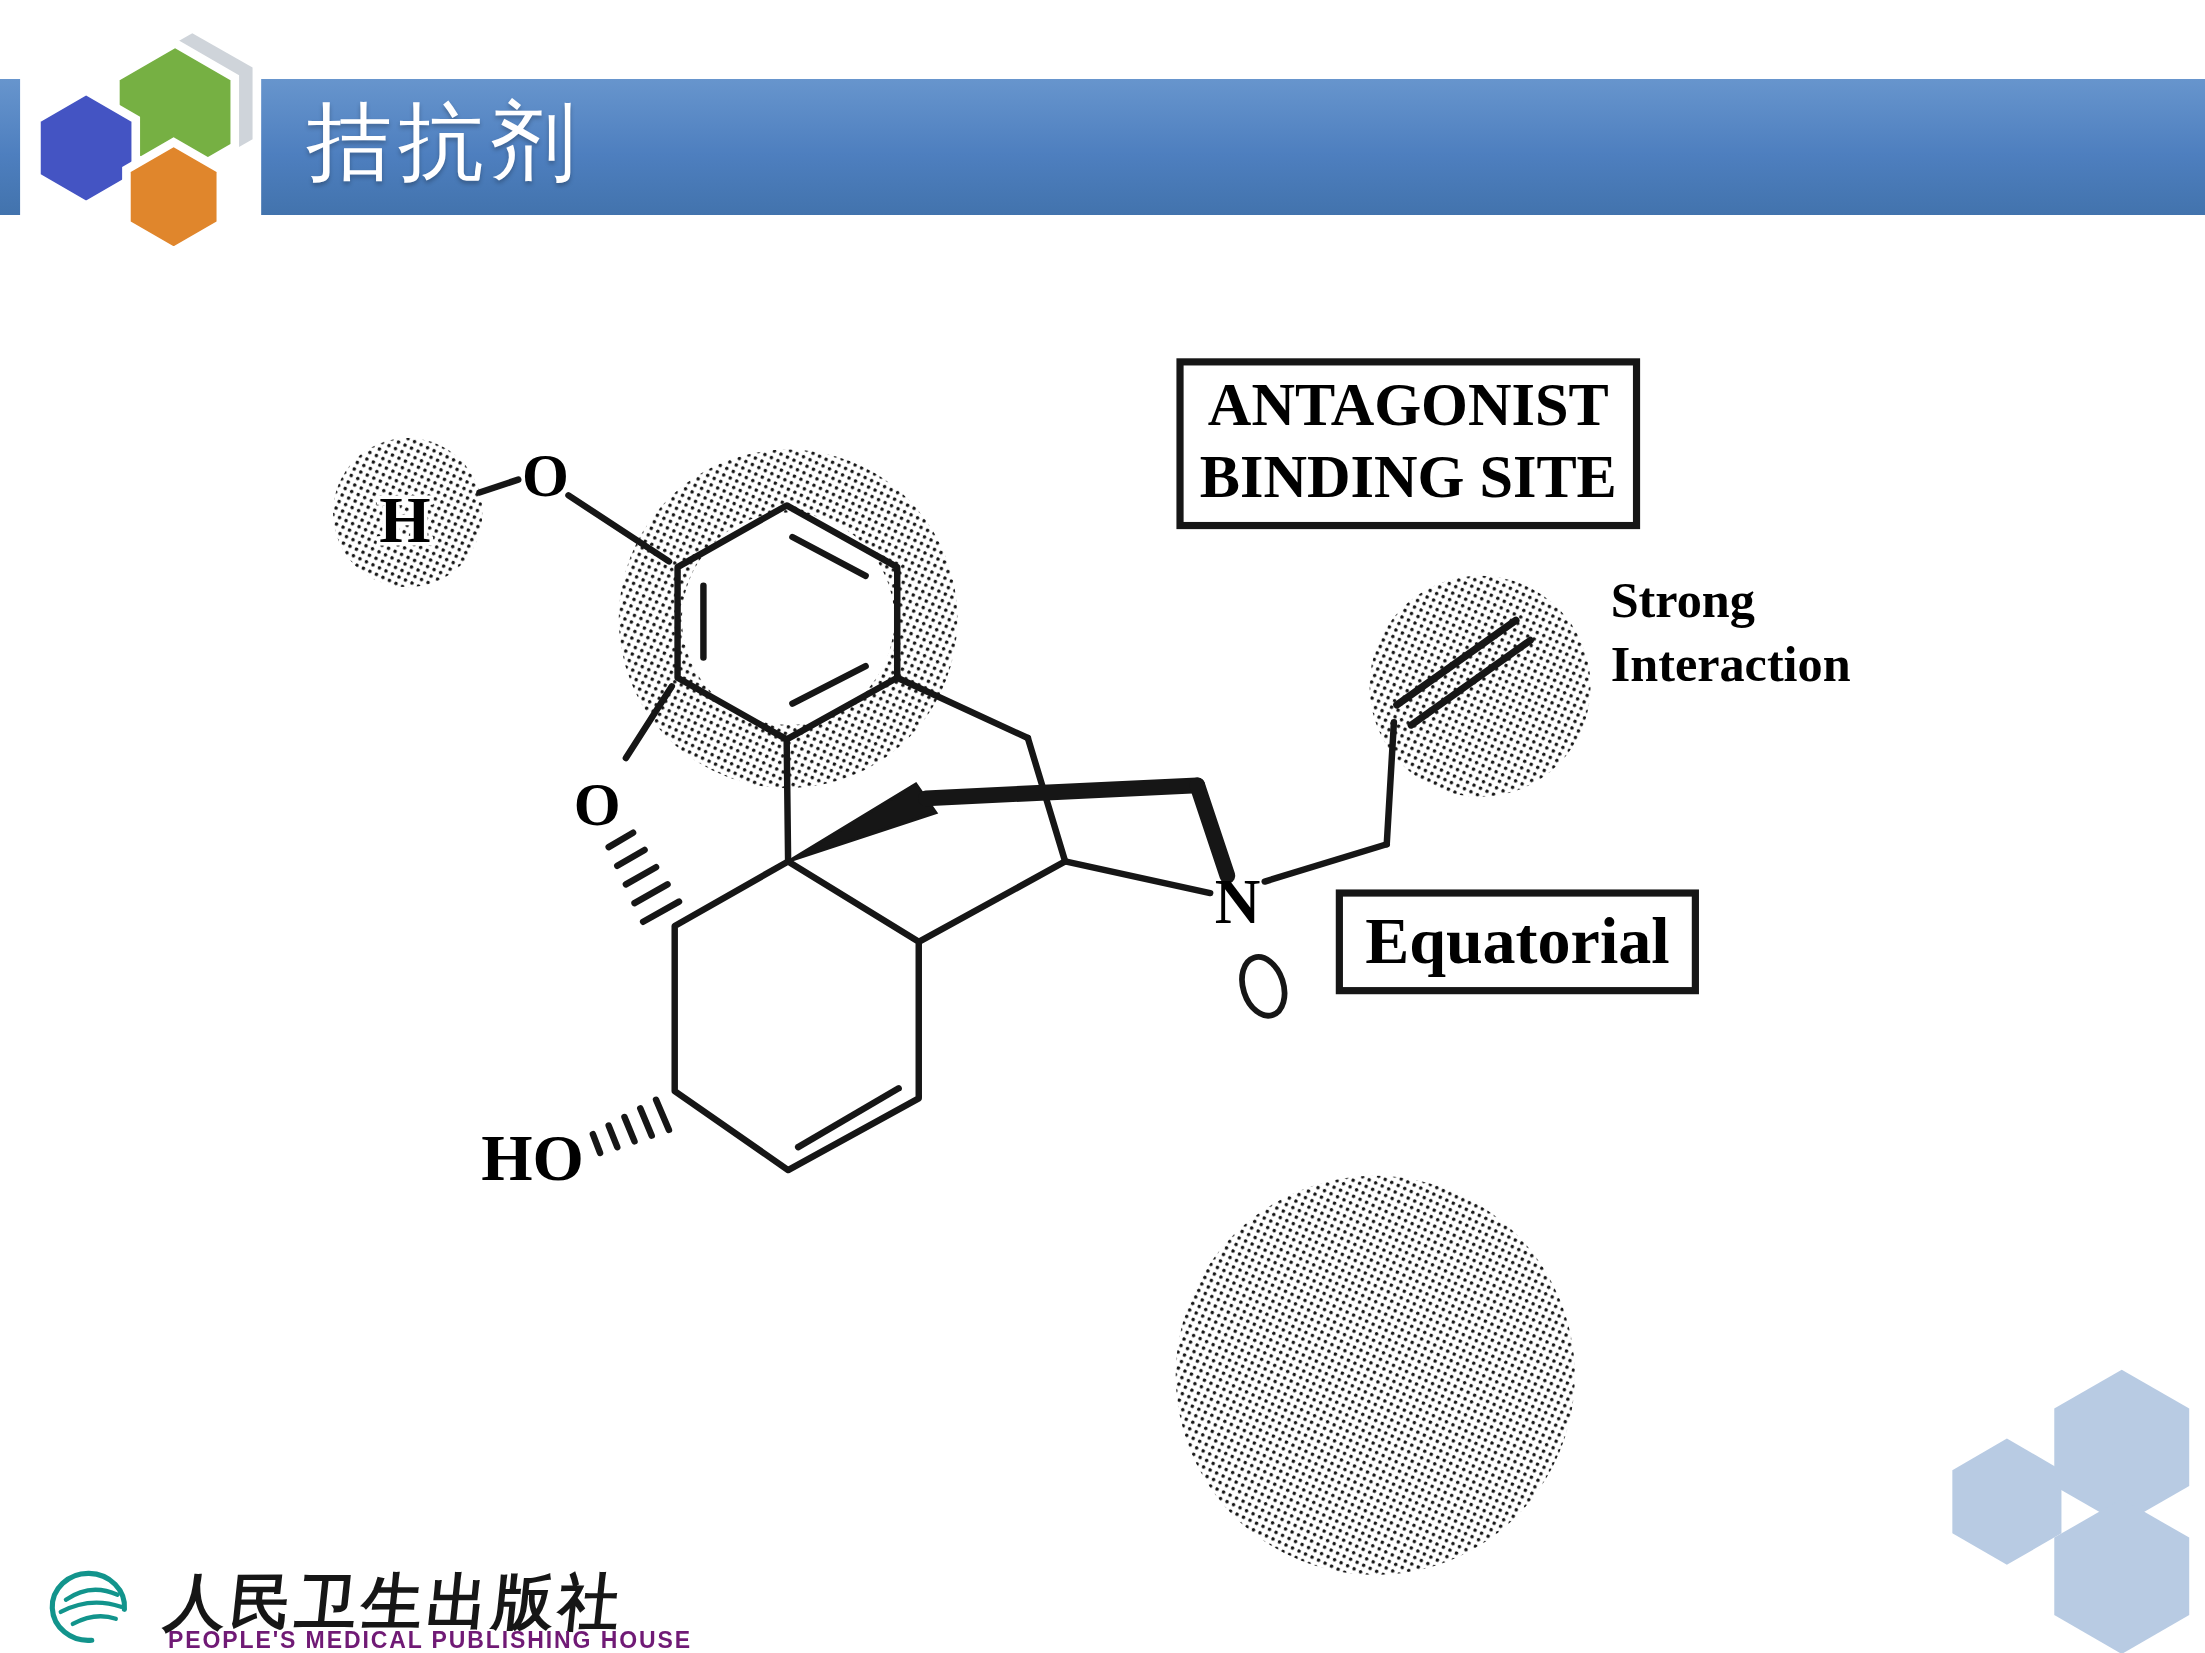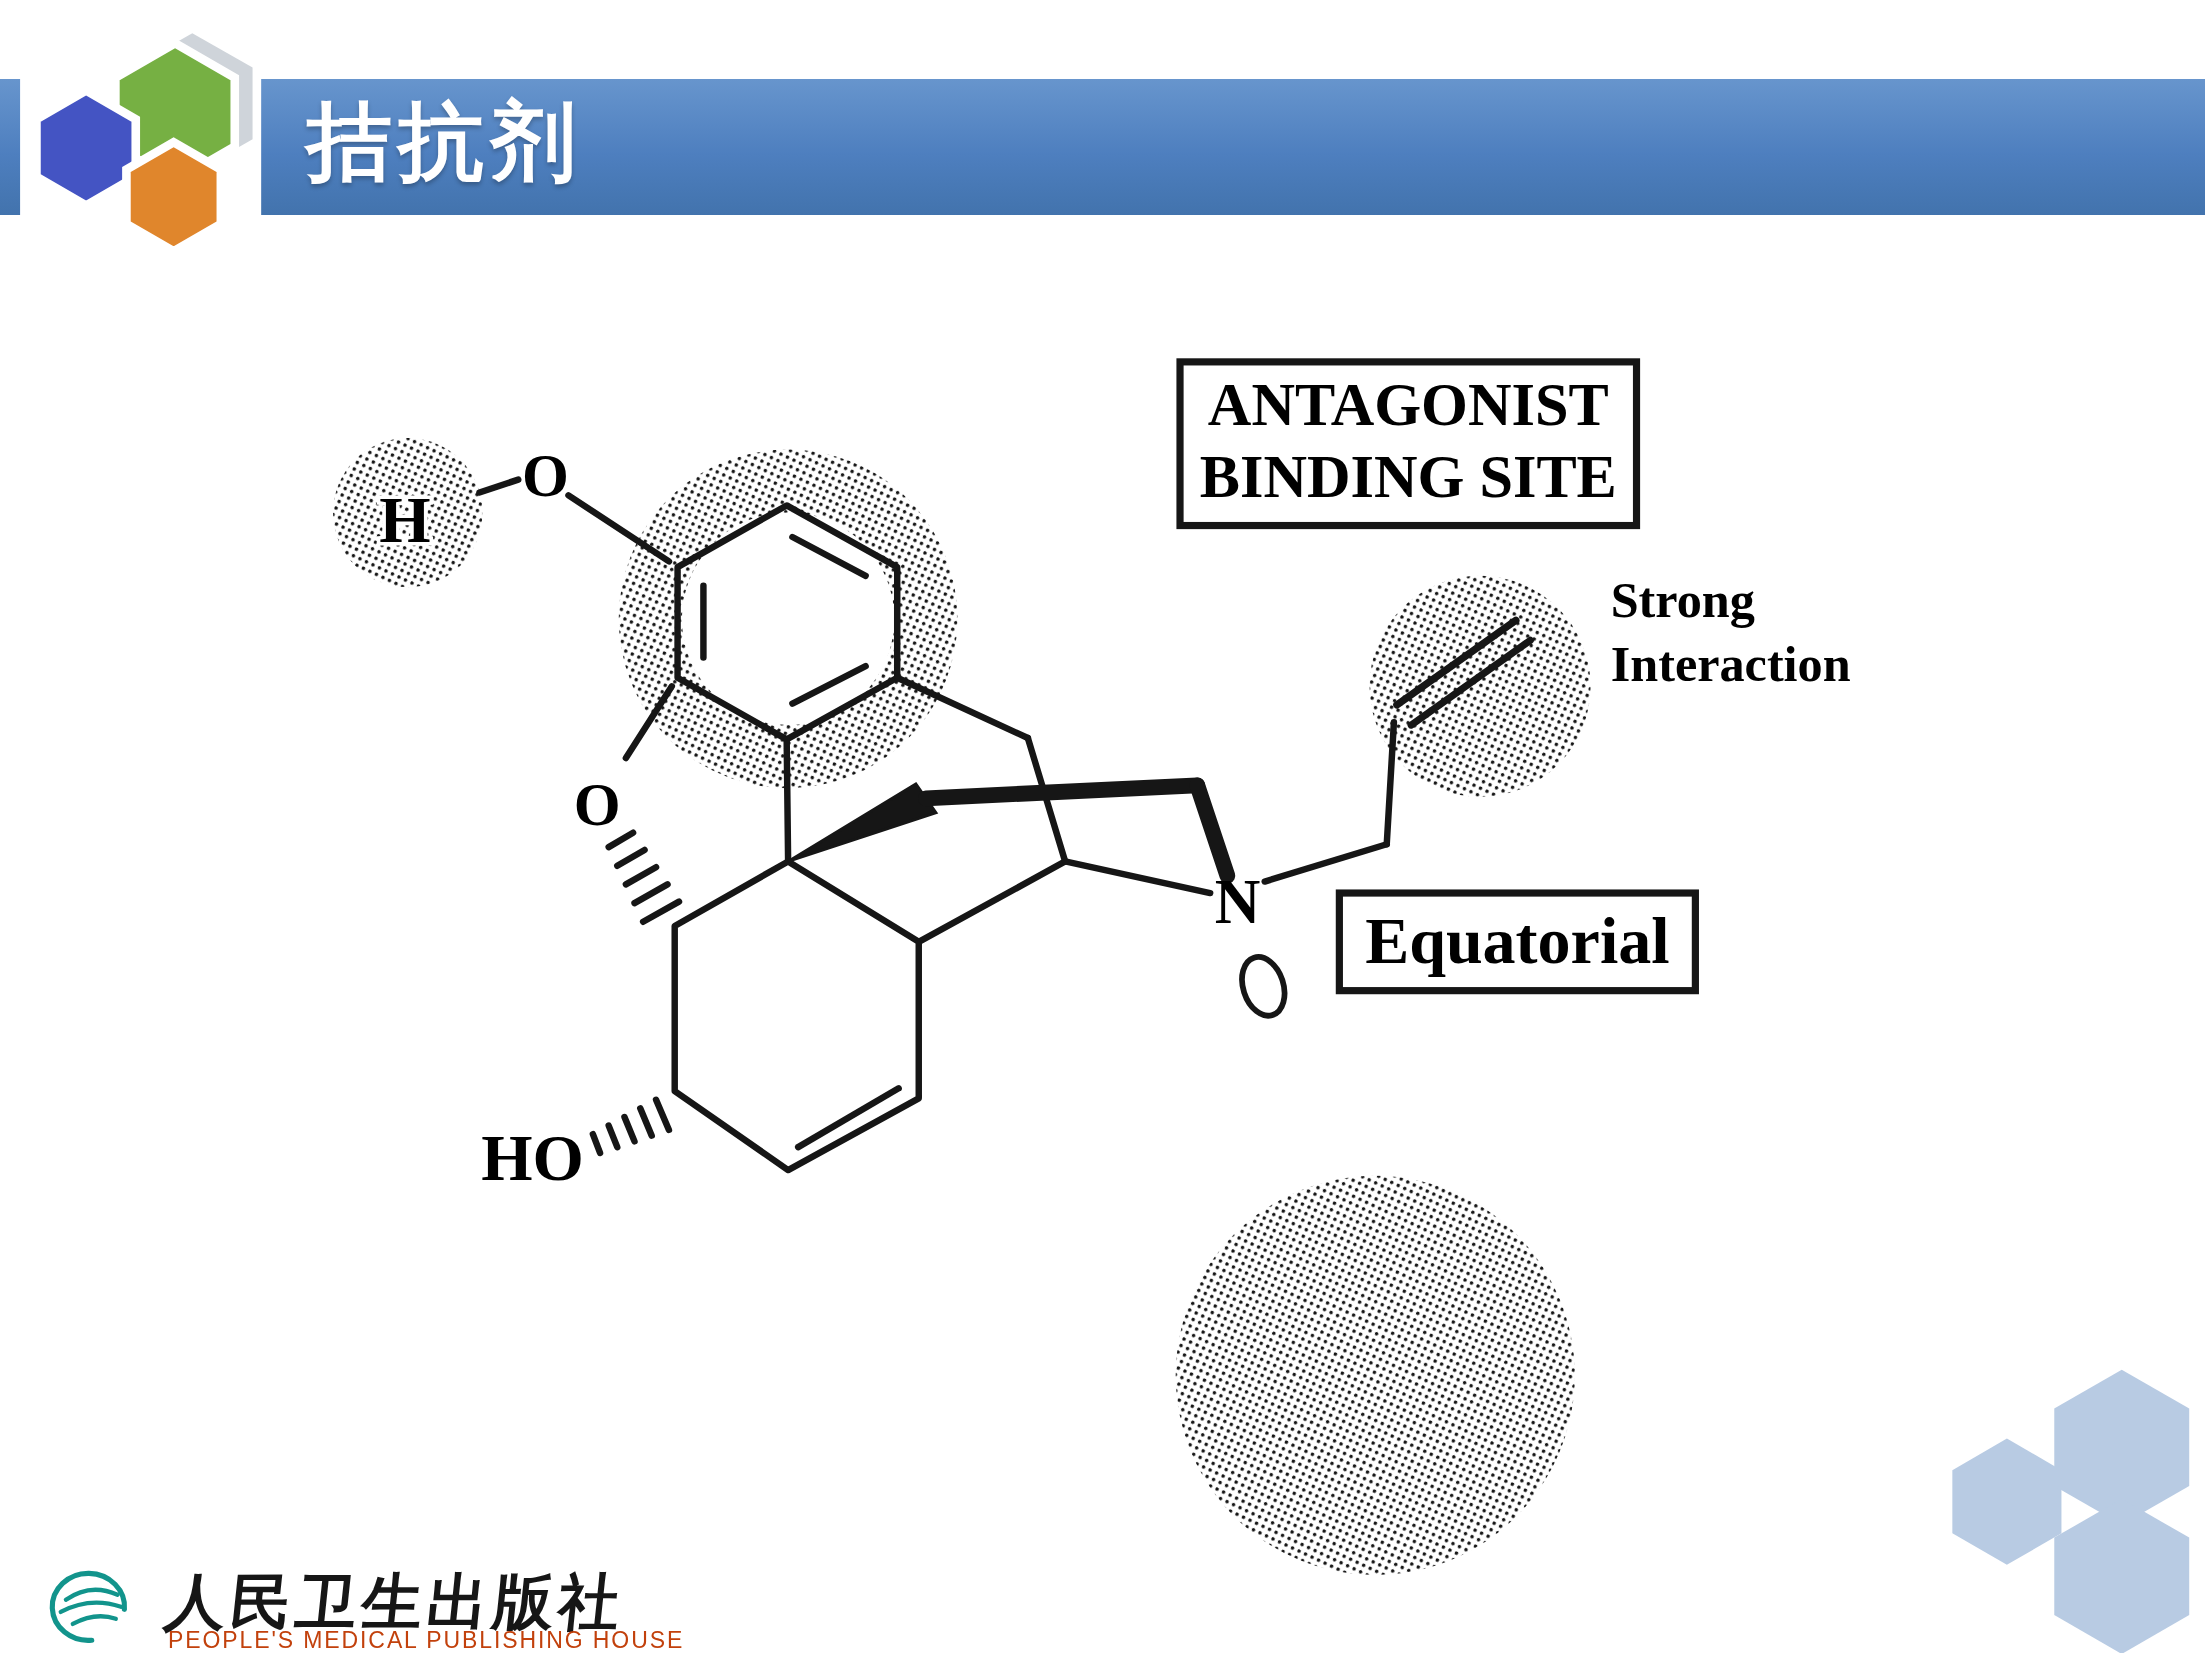--- a/index.html
+++ b/index.html
@@ -6,33 +6,33 @@
   body{
     width:2205px;height:1654px;position:relative;overflow:hidden;background:#ffffff;
     font-family:"Liberation Sans","DejaVu Sans",sans-serif;
   }
   .header{
     position:absolute;left:0;top:79px;width:2205px;height:136px;
     background:linear-gradient(180deg,#6795cd 0%,#4e7fbf 55%,#4273ad 100%);
   }
   .title{
     position:absolute;left:306px;top:50%;transform:translateY(-54%);margin:0;
-    font-size:86px;font-weight:700;color:#ffffff;letter-spacing:6.1px;
+    font-size:86px;font-weight:400;color:#ffffff;letter-spacing:6.1px;
     text-shadow:0 3.1px 4.6px rgba(0,0,0,.25);
   }
   .hexlogo{position:absolute;left:0;top:23px;}
   .figure{position:absolute;left:0;top:0;}
   .serif{font-family:"Liberation Serif","DejaVu Serif",serif;}
   .footer-cn{
     position:absolute;left:165px;top:1562px;font-size:61px;font-weight:bold;color:#161616;
     letter-spacing:4.6px;transform:skewX(-6deg);white-space:nowrap;
   }
   .footer-en{
-    position:absolute;left:168px;top:1629px;font-size:23px;line-height:1;font-weight:400;
-    color:#c2410c;letter-spacing:1.9px;white-space:nowrap;
+    position:absolute;left:168px;top:1629px;font-size:23px;line-height:1;font-weight:700;
+    color:#701a75;letter-spacing:1.9px;white-space:nowrap;
   }
   .footer-logo{position:absolute;left:47px;top:1562px;}
 </style>
 </head>
 <body>
 
 <svg class="figure" width="2205" height="1654" viewBox="0 0 1536 1152" xmlns="http://www.w3.org/2000/svg">
   <defs>
     <pattern id="dots" width="5" height="5" patternUnits="userSpaceOnUse" patternTransform="rotate(25)">
       <rect width="5" height="5" fill="#ffffff"></rect>

